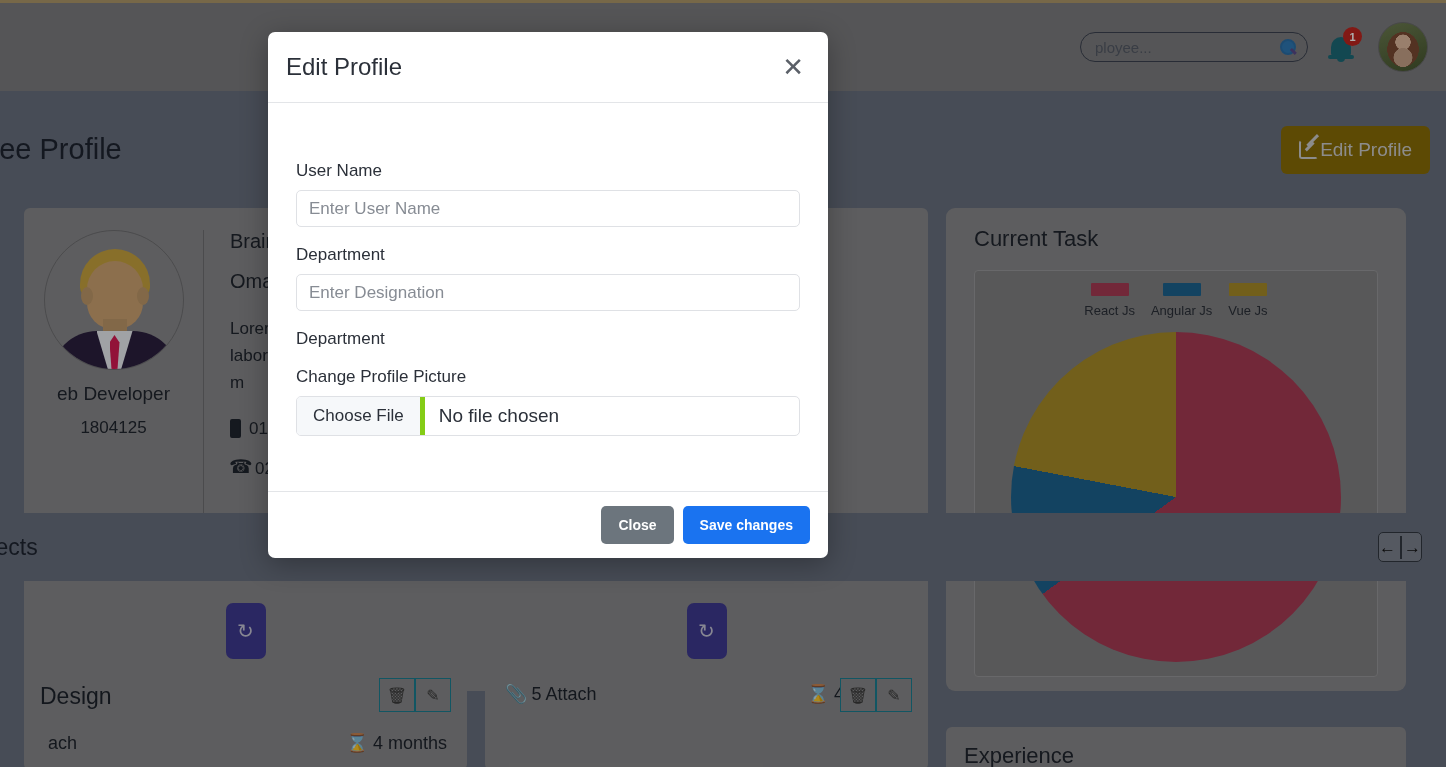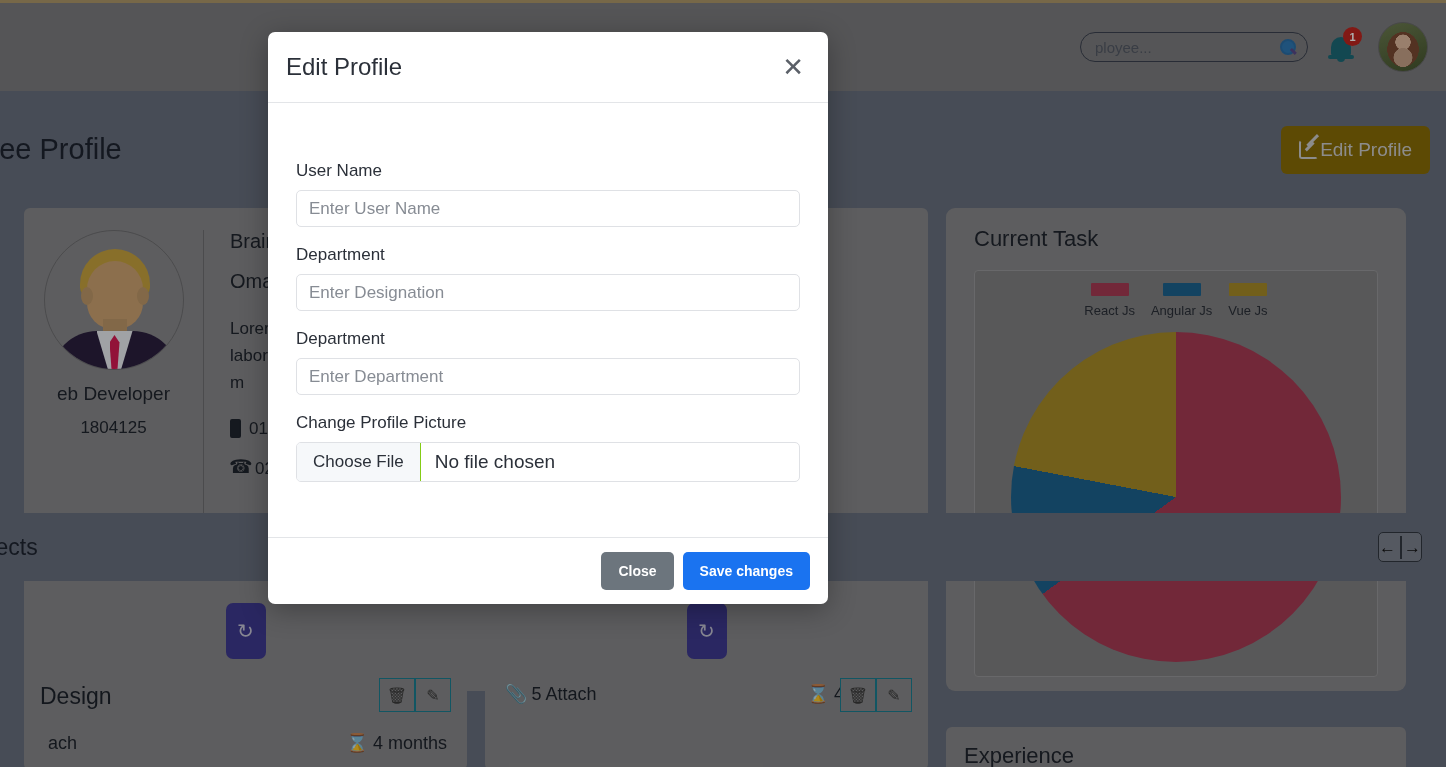--- a/index.html
+++ b/index.html
@@ -218,21 +218,21 @@
   .field-input {
     width: 100%; height: 37px; border: 1px solid #dfe1e5; border-radius: 5px;
     padding: 0 12px; font-size: 17px; color: #2b3039;
     font-family: "Liberation Sans", sans-serif; background: #fff;
   }
   .field-input::placeholder { color: #878c94; }
   .file-row {
     display: flex; border: 1px solid #dfe1e5; border-radius: 5px; overflow: hidden; height: 40px;
   }
   .file-btn {
-    padding: 0 16px; background: #f6f8fa; border-right: 1px solid #84cc16;
+    padding: 0 16px; background: #f6f8fa; border-right: 5px solid #84cc16;
     display: flex; align-items: center; font-size: 17px; color: #2b3039; cursor: pointer;
   }
   .file-name { display: flex; align-items: center; padding: 0 14px; font-size: 19px; color: #2b3039; }
   .modal-footer {
     border-top: 1px solid #e3e5e8; padding: 14px 18px;
     display: flex; justify-content: flex-end; gap: 9px;
   }
   .btn {
     border: none; border-radius: 5px; padding: 11px 17px;
     font-size: 14px; font-weight: bold; cursor: pointer;
@@ -391,21 +391,20 @@
     <div class="field">
       <label class="field-label">User Name</label>
       <input class="field-input" placeholder="Enter User Name" style="">
     </div>
     <div class="field">
       <label class="field-label">Department</label>
       <input class="field-input" placeholder="Enter Designation" style="">
     </div>
     <div class="field">
       <label class="field-label">Department</label>
-      <input class="field-input" placeholder="Enter Department" style="">
     </div>
     <div class="field">
       <label class="field-label">Change Profile Picture</label>
       <div class="file-row">
         <div class="file-btn">Choose File</div>
         <div class="file-name">No file chosen</div>
       </div>
     </div>
   </div>
 

